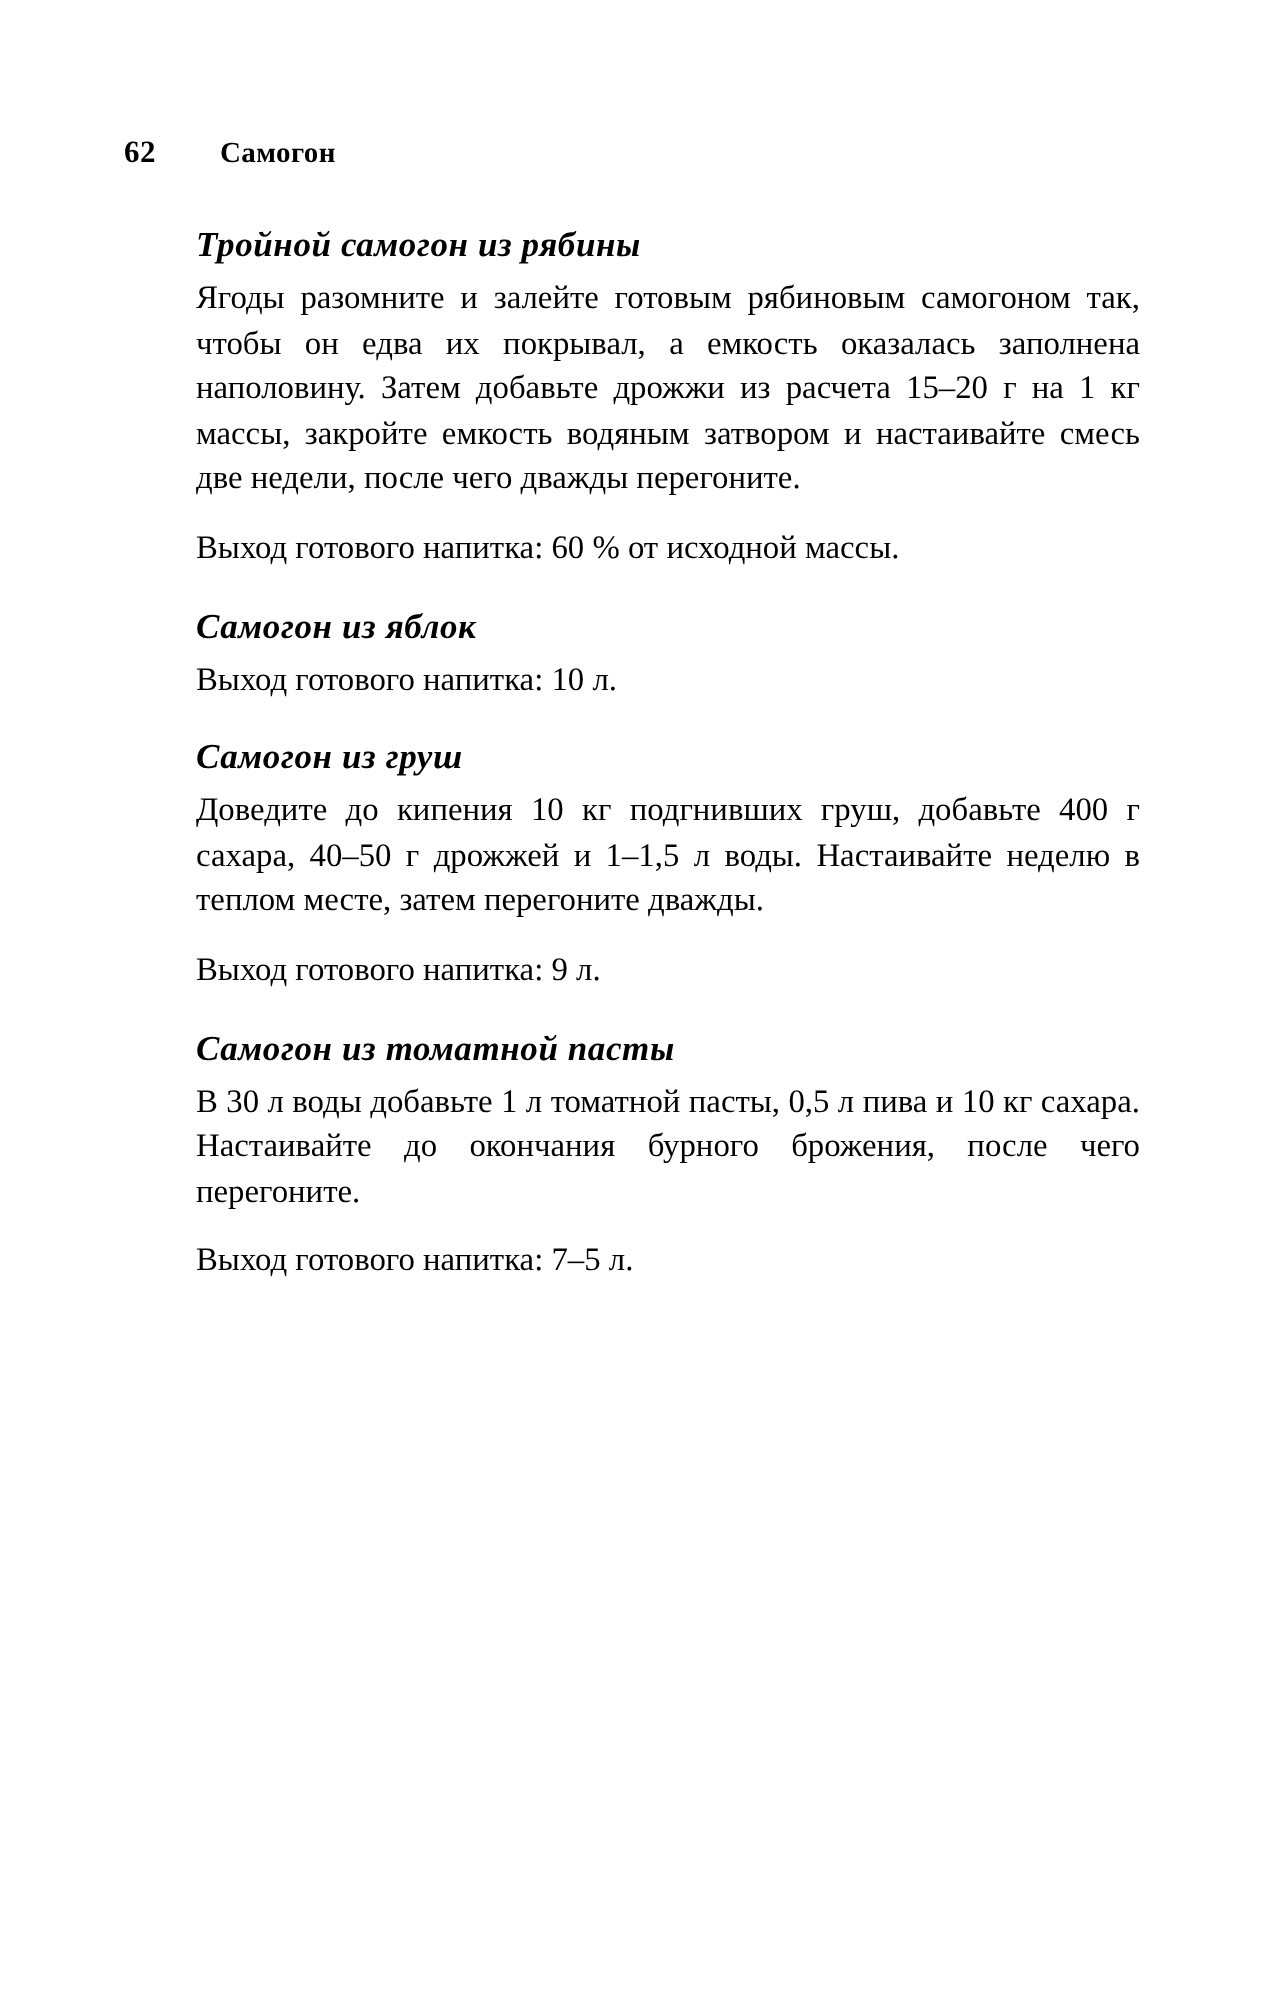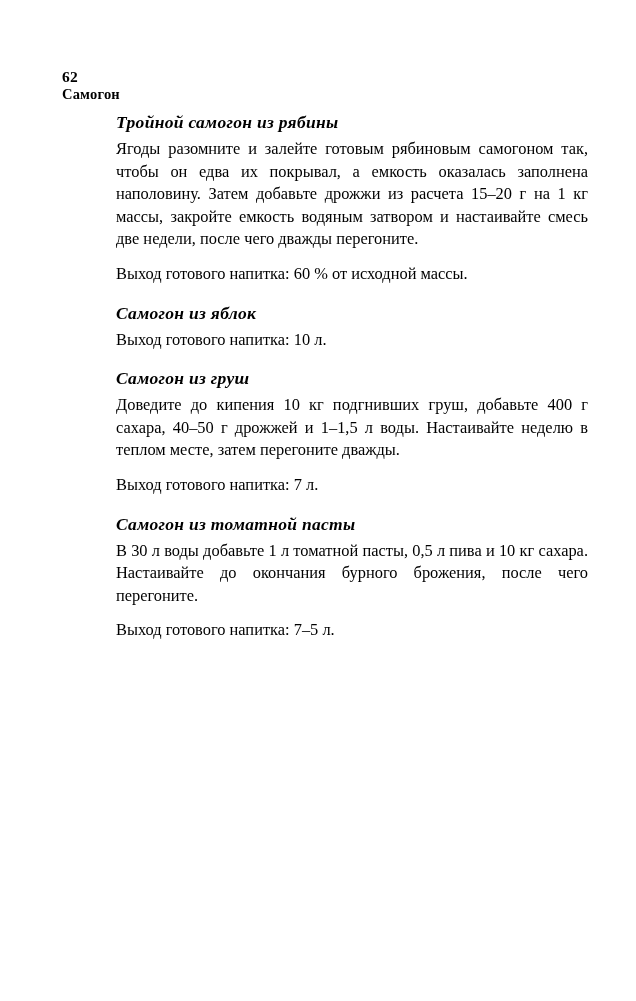--- a/index.html
+++ b/index.html
@@ -22,37 +22,36 @@
   }
   .page-header {
     position: absolute;
     top: 68px;
     left: 62px;
     display: flex;
     align-items: baseline;
     font-family: "Liberation Serif", serif;
     font-weight: bold;
     font-size: 15px;
-    flex-direction: column;
   }
   .page-number {
     width: 48px;
     font-size: 15.5px;
     font-weight: bold;
     letter-spacing: 0.2px;
   }
   .book-title {
     font-size: 14.5px;
     font-weight: bold;
     letter-spacing: 0.2px;
   }
   .content {
     position: absolute;
     top: 112px;
-    left: 116px;
+    left: 98px;
     width: 472px;
   }
   .recipe {
     margin-bottom: 4px;
   }
   h2.recipe-title {
     font-family: "Liberation Serif", serif;
     font-style: italic;
     font-weight: bold;
     font-size: 17.5px;
@@ -97,21 +96,21 @@
 
     <div class="recipe">
       <h2 class="recipe-title">Самогон из яблок</h2>
       <p class="recipe-yield">Выход готового напитка: 10 л.</p>
     </div>
 
 
     <div class="recipe">
       <h2 class="recipe-title">Самогон из груш</h2>
       <p class="recipe-body">Доведите до кипения 10 кг подгнивших груш, добавьте 400 г сахара, 40–50 г дрожжей и 1–1,5 л воды. Настаивайте неделю в теплом месте, затем перегоните дважды.</p>
-      <p class="recipe-yield">Выход готового напитка: 7 л.</p>
+      <p class="recipe-yield">Выход готового напитка: 9 л.</p>
     </div>
 
     <div class="recipe">
       <h2 class="recipe-title">Самогон из томатной пасты</h2>
       <p class="recipe-body">В 30 л воды добавьте 1 л томатной пасты, 0,5 л пива и 10 кг сахара. Настаивайте до окончания бурного брожения, после чего перегоните.</p>
       <p class="recipe-yield">Выход готового напитка: 7–5 л.</p>
     </div>
 
   </div>
 </div>

